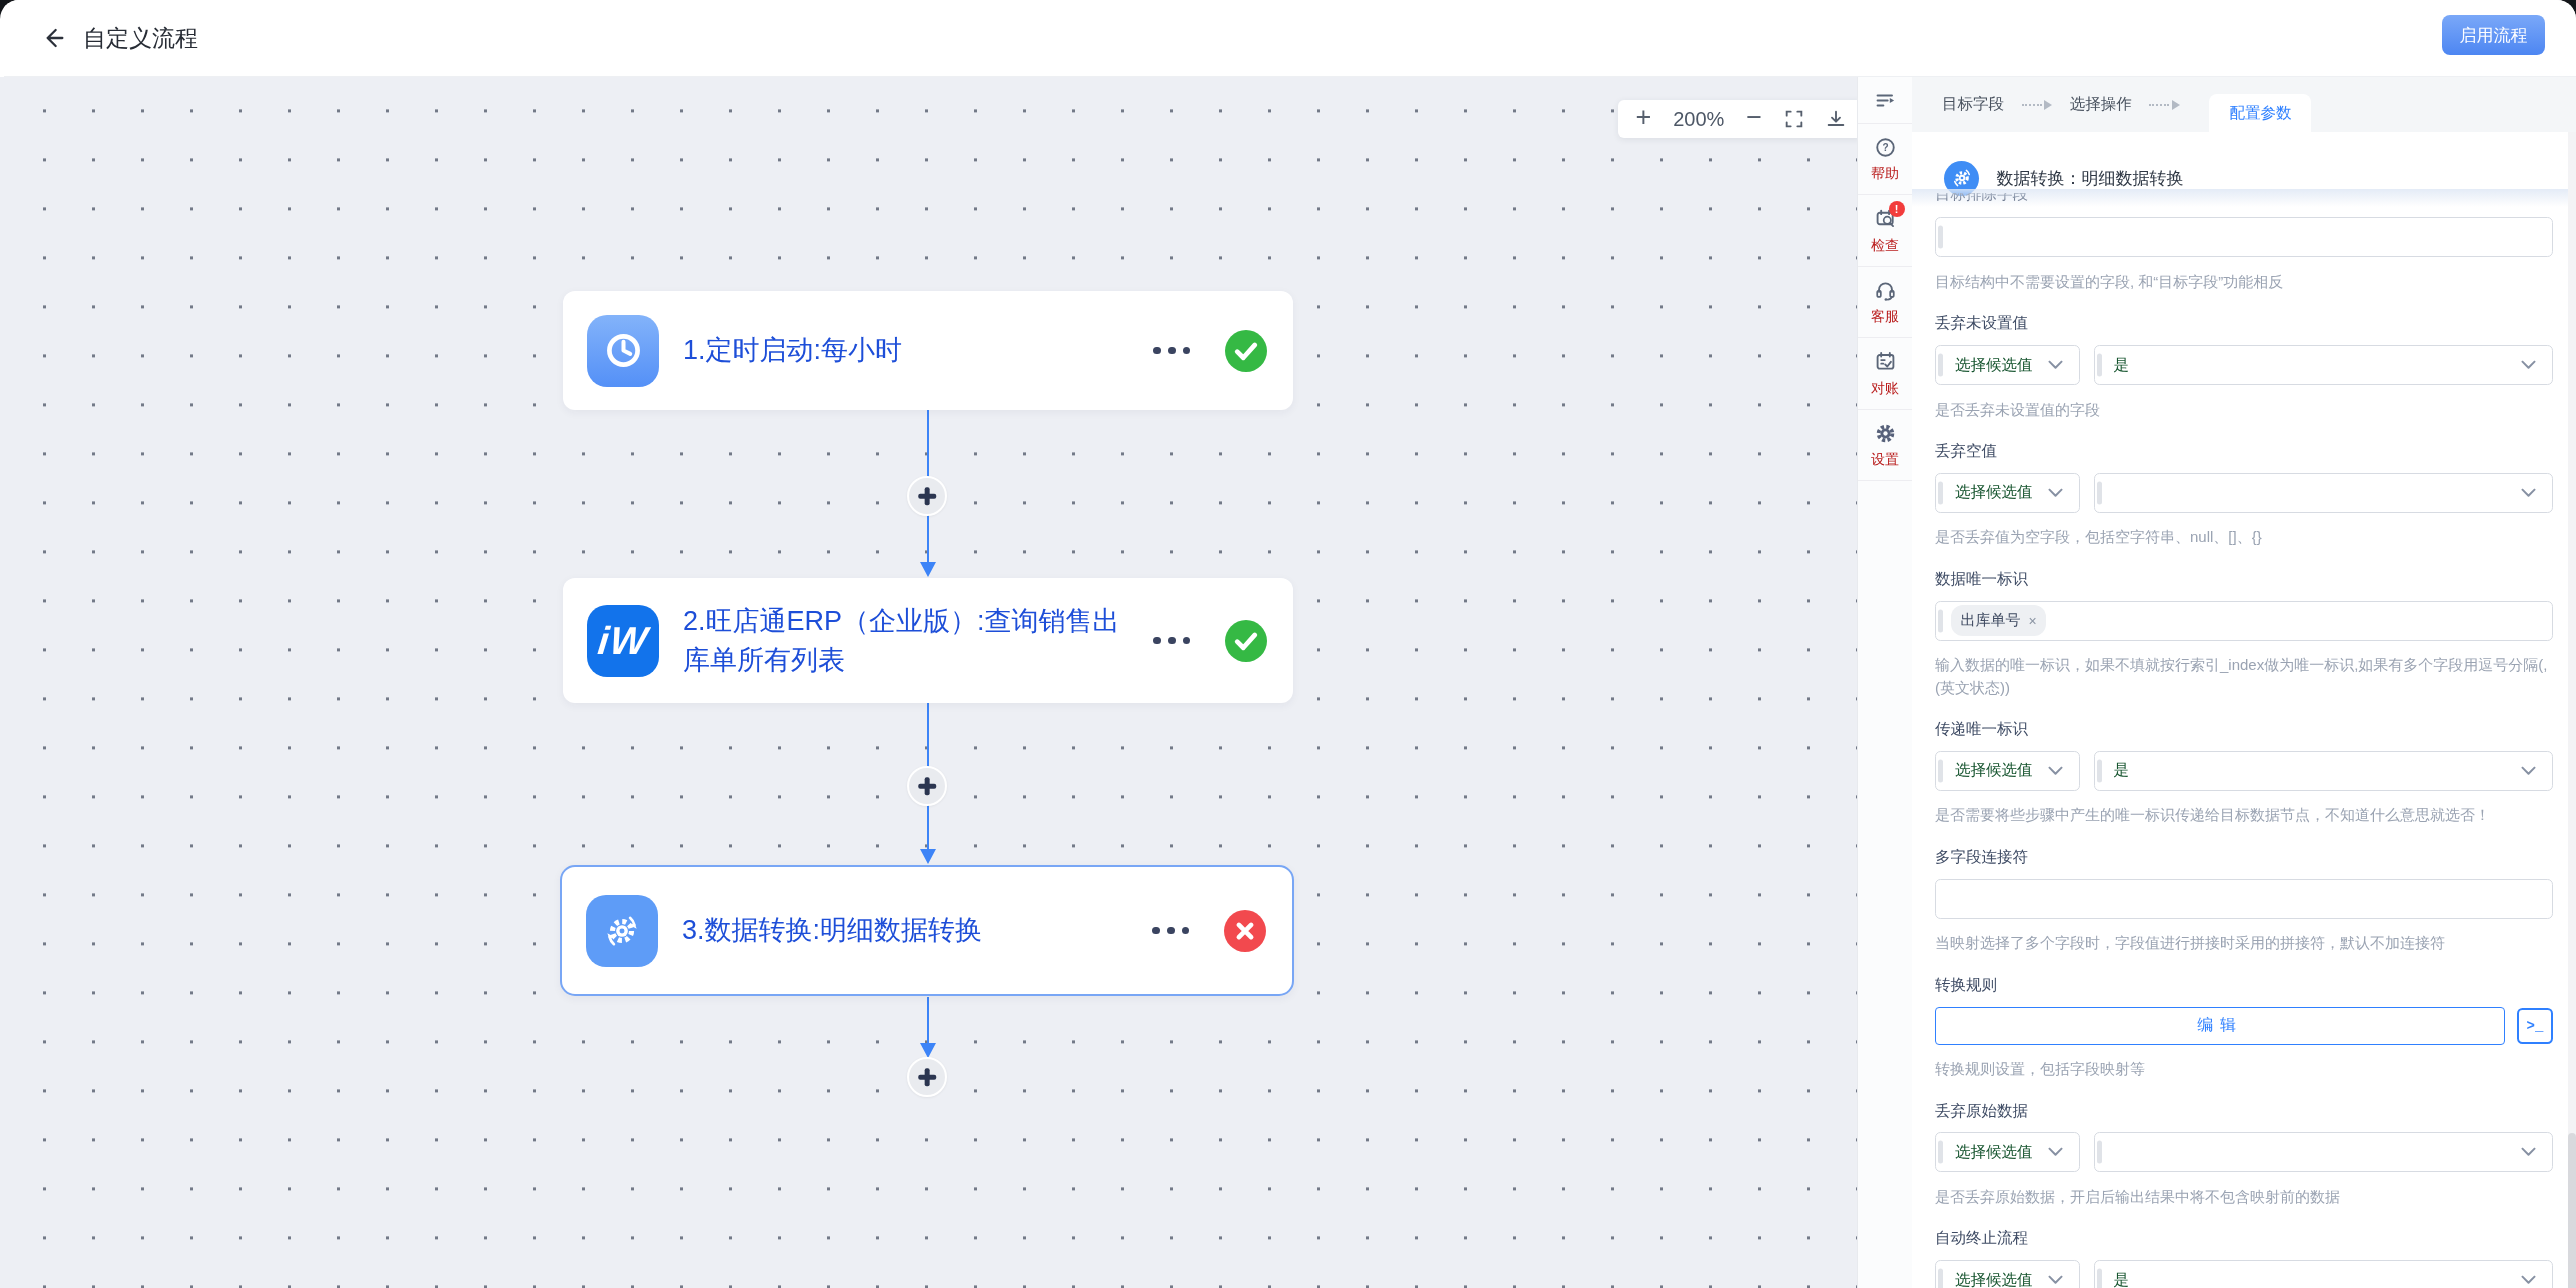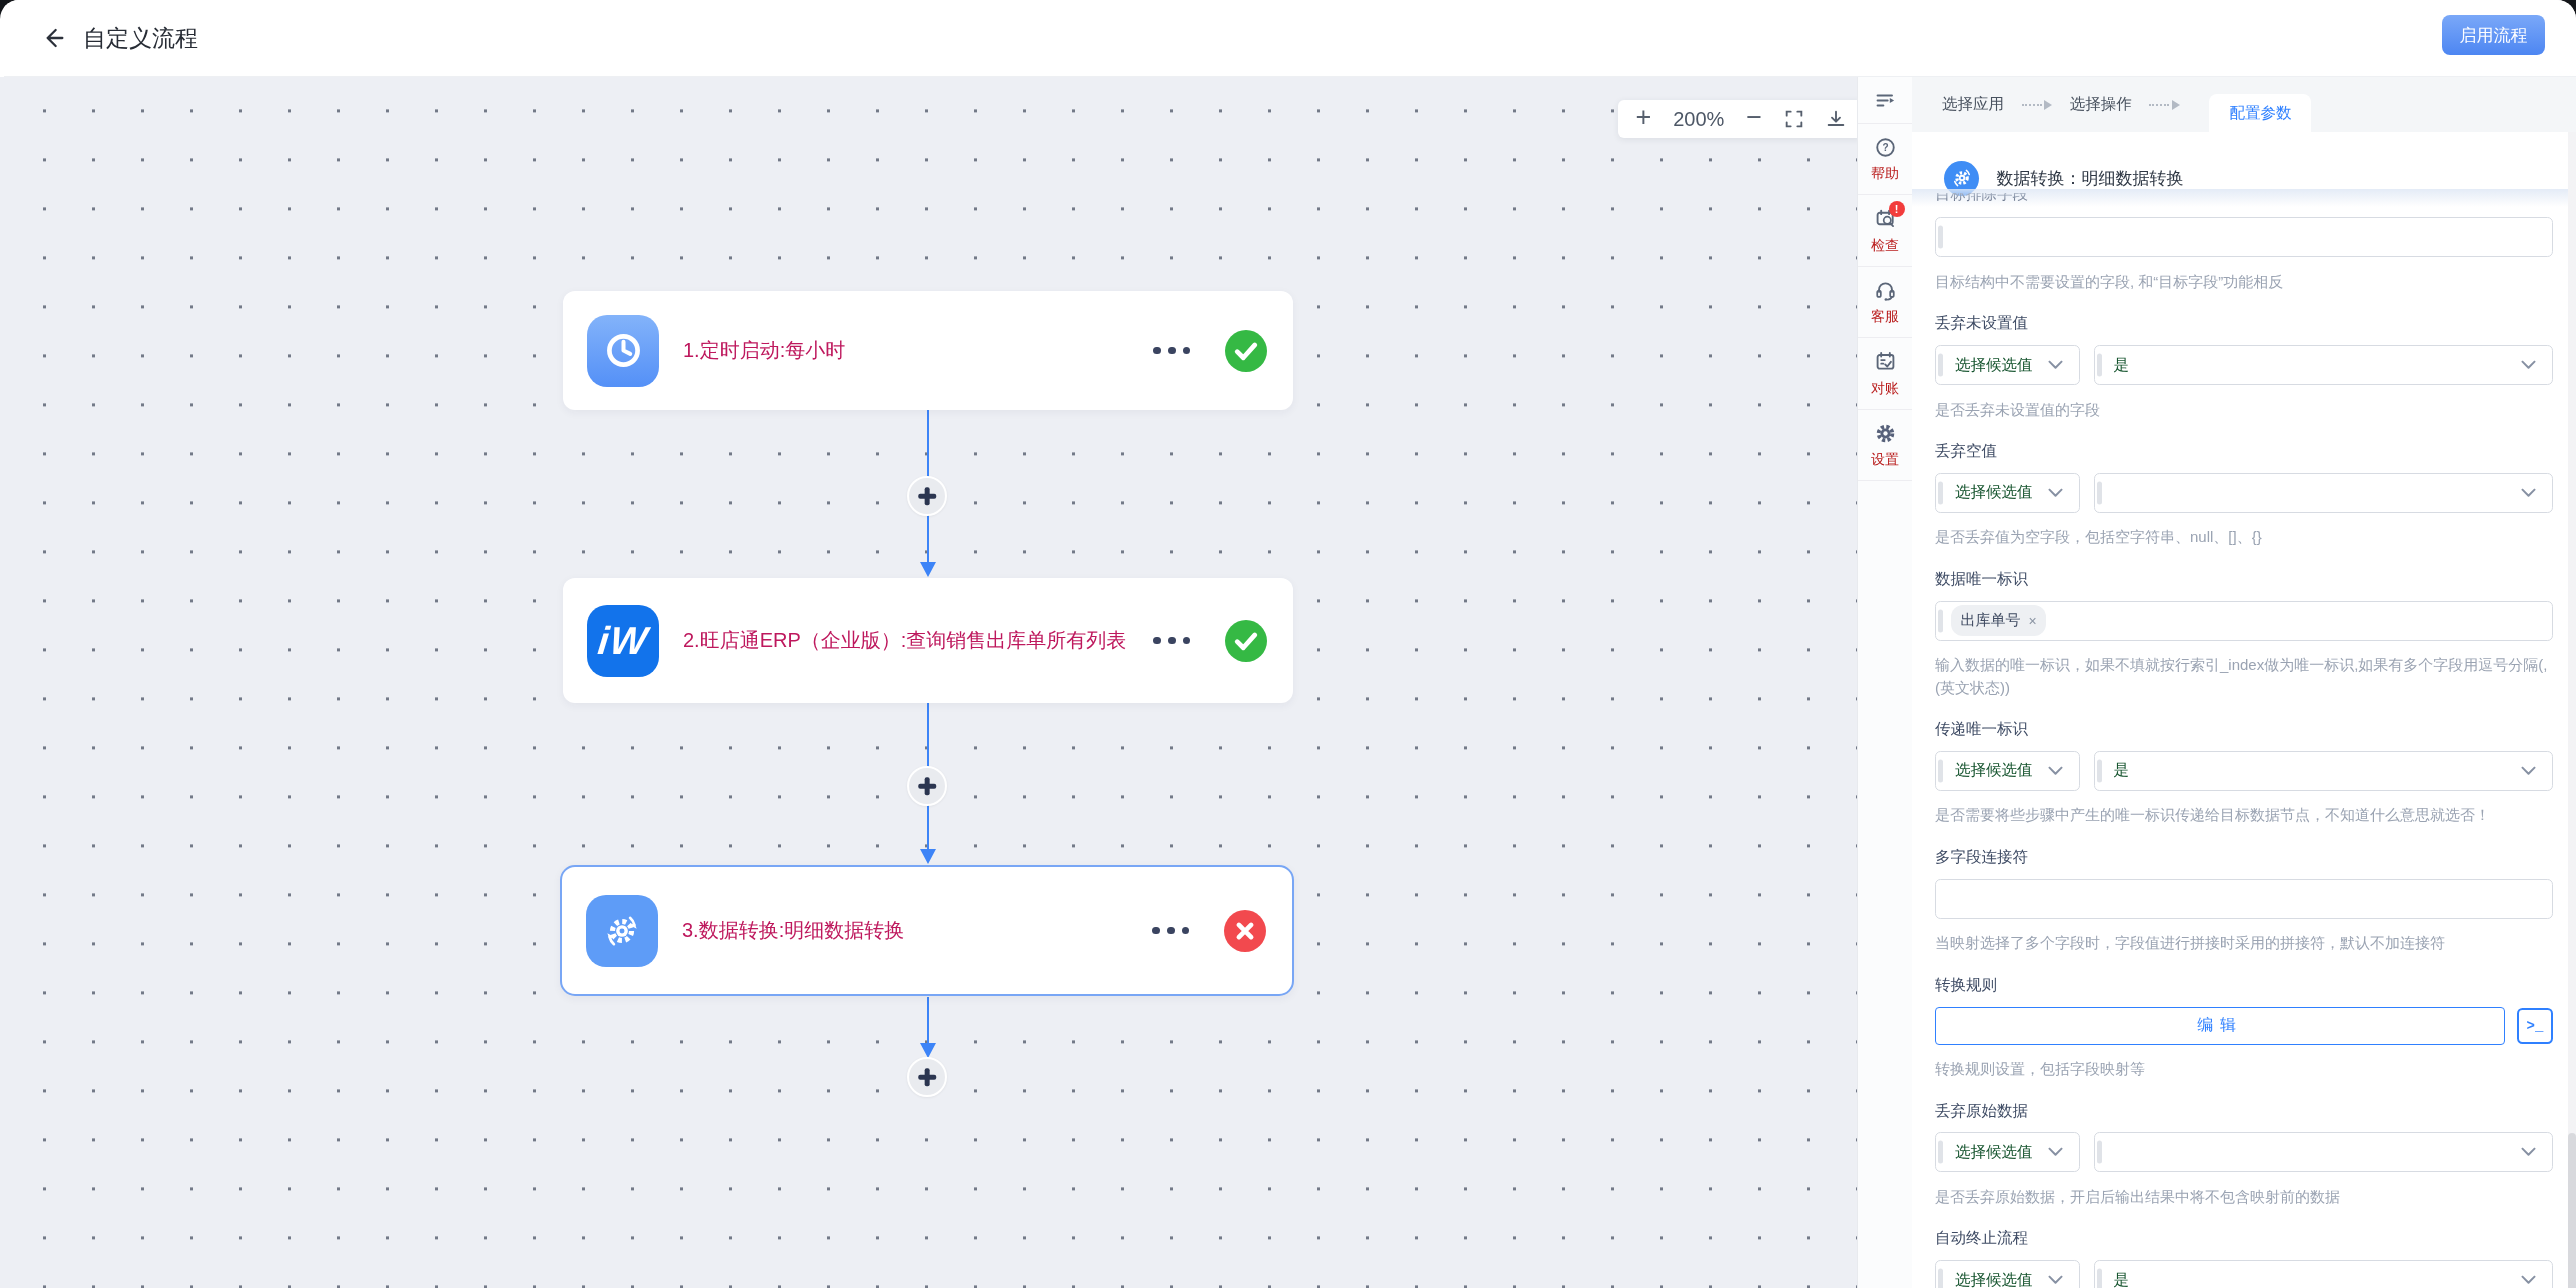--- a/index.html
+++ b/index.html
@@ -24,21 +24,21 @@
   .zoom-level{font-size:20px;color:#4d5766;}
 
   .node{position:absolute;left:563px;width:730px;background:#fff;border-radius:12px;
     box-shadow:0 2.7px 8px rgba(30,40,70,.05);display:flex;align-items:center;cursor:pointer;}
   .node.selected{left:560px;width:730px;border:2.7px solid #78a6f5;border-radius:15px;}
   .node-icon{flex:0 0 72px;height:72px;margin-left:24px;border-radius:20px;display:flex;align-items:center;justify-content:center;}
   .icon-clock{background:linear-gradient(180deg,#83b3fa,#5490f7);}
   .icon-wdt{background:#1273eb;}
   .icon-transform{background:#5e9cf7;}
   .wdt-logo{color:#fff;font-weight:bold;font-style:italic;font-size:39px;letter-spacing:1.3px;transform:skewX(-6deg);}
-  .node-title{flex:1;margin-left:24px;max-width:458px;font-size:20px;line-height:1.42;color:#be185d;}
+  .node-title{flex:1;margin-left:24px;max-width:458px;font-size:27px;line-height:1.42;color:#1d4ed8;}
   .node-dots{margin-left:auto;margin-right:35px;display:flex;gap:7.4px;cursor:pointer;}
   .node-dots i{width:7.4px;height:7.4px;border-radius:50%;background:#3a4460;}
   .node-status{margin-right:25.6px;width:42px;height:42px;flex:0 0 42px;}
 
   .conn-line{position:absolute;width:2px;background:#3d84f7;left:927px;}
   .conn-arrow{position:absolute;left:920px;width:0;height:0;border-left:8.8px solid transparent;border-right:8.8px solid transparent;border-top:15px solid #3d84f7;}
   .plus-btn{position:absolute;left:907px;width:36px;height:36px;border-radius:50%;background:#e9ebef;border:2.7px solid #fff;
     box-shadow:0 0.7px 2.7px rgba(0,0,0,.07);cursor:pointer;}
   .plus-btn::before,.plus-btn::after{content:'';position:absolute;left:50%;top:50%;background:#2b3550;border-radius:2px;transform:translate(-50%,-50%);}
   .plus-btn::before{width:17.5px;height:4.7px;}
@@ -246,21 +246,21 @@
             <circle cx="16" cy="16" r="9.5" fill="none" stroke="#57617a" stroke-width="5.4" stroke-dasharray="4.4 3.2"></circle>
             <circle cx="16" cy="16" r="7" fill="#57617a"></circle>
             <circle cx="16" cy="16" r="3" fill="#fbfcfd"></circle>
           </svg></span>
         <span class="rail-label">设置</span>
       </div>
     </div>
 
   <div class="panel">
     <div class="tabbar" id="steps">
-        <div class="step">选择应用</div>
+        <div class="step">目标字段</div>
         <span class="step-arrow">
           <span class="dots"></span>
           <span class="tri"></span>
         </span>
         <div class="step">选择操作</div>
         <span class="step-arrow">
           <span class="dots"></span>
           <span class="tri"></span>
         </span>
         <div class="step active">配置参数</div>

